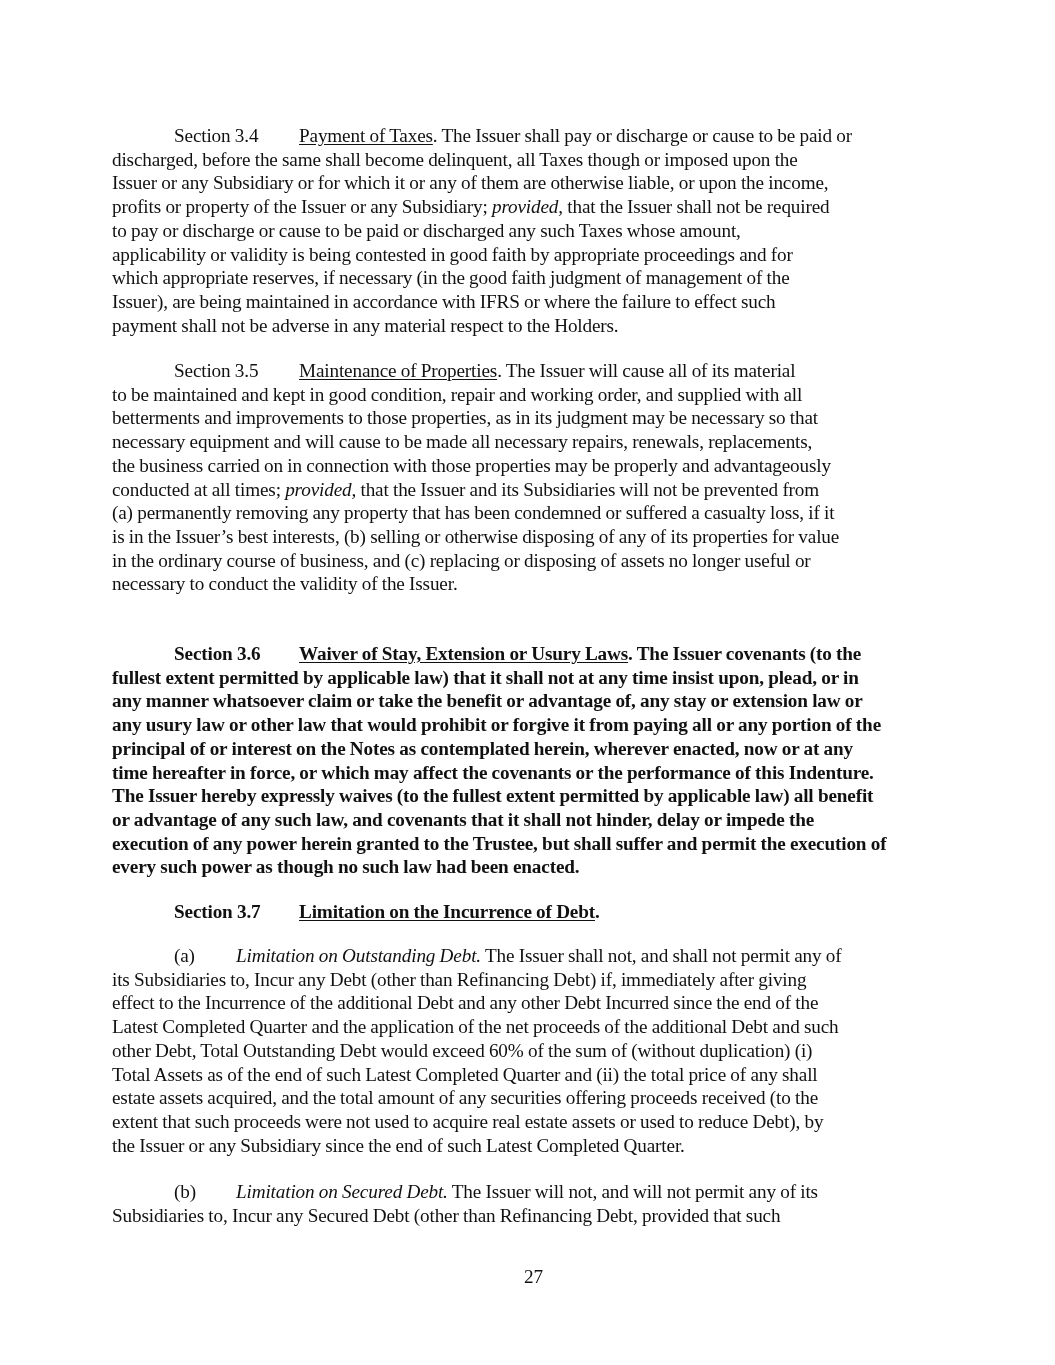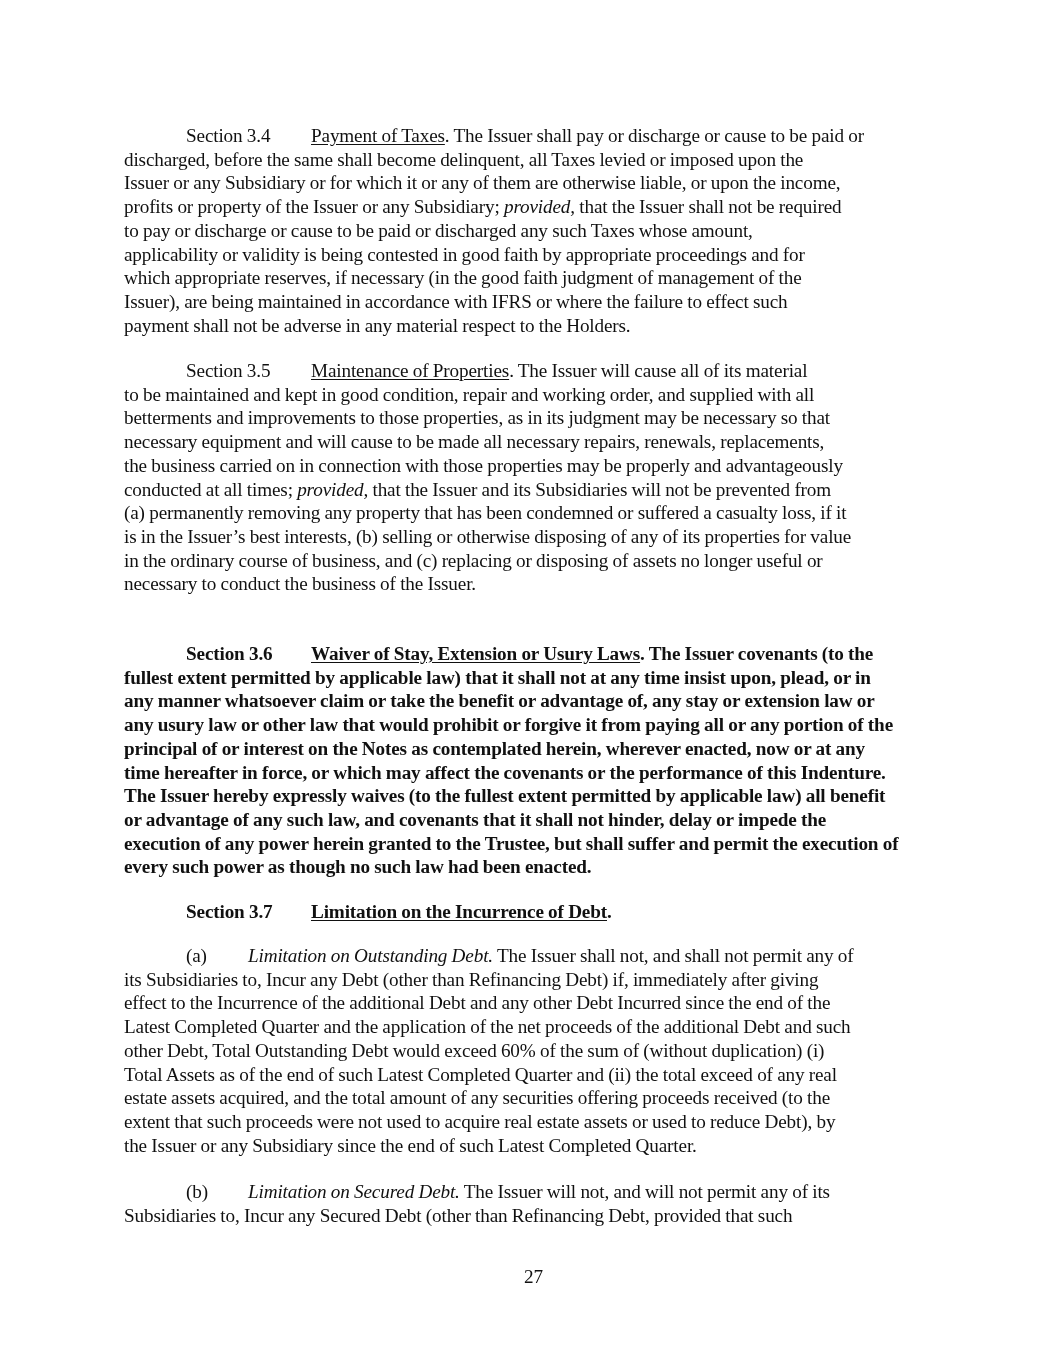--- a/index.html
+++ b/index.html
@@ -18,21 +18,21 @@
     .page {
       position: absolute;
       left: 0;
       top: 0;
       width: 1055px;
       height: 1365px;
       background: #ffffff;
     }
     .para {
       position: absolute;
-      left: 124px;
+      left: 112px;
       width: 820px;
       font-size: 19.2px;
       line-height: 23.7px;
       letter-spacing: -0.15px;
       word-spacing: -0.3px;
     }
     .line {
       display: block;
       white-space: nowrap;
     }
@@ -60,41 +60,41 @@
       margin-left: 6px;
     }
   </style>
 </head>
 <body>
 
 <div class="page">
 
   <div class="para" style="top:124px;">
     <span class="line"><span class="indent"></span><span class="sec-num">Section 3.4</span><span class="u">Payment of Taxes</span><span class="rest"><span>. The Issuer shall pay or discharge or cause to be paid or</span></span></span>
-  <span class="line"><span>discharged, before the same shall become delinquent, all Taxes levied or imposed upon the</span></span>
+  <span class="line"><span>discharged, before the same shall become delinquent, all Taxes though or imposed upon the</span></span>
       <span class="line"><span>Issuer or any Subsidiary or for which it or any of them are otherwise liable, or upon the income,</span></span>
       <span class="line"><span>profits or property of the Issuer or any Subsidiary; </span><span class="i">provided,</span><span> that the Issuer shall not be required</span></span>
       <span class="line"><span>to pay or discharge or cause to be paid or discharged any such Taxes whose amount,</span></span>
       <span class="line"><span>applicability or validity is being contested in good faith by appropriate proceedings and for</span></span>
       <span class="line"><span>which appropriate reserves, if necessary (in the good faith judgment of management of the</span></span>
       <span class="line"><span>Issuer), are being maintained in accordance with IFRS or where the failure to effect such</span></span>
       <span class="line"><span>payment shall not be adverse in any material respect to the Holders.</span></span>
     </div>
 
   <div class="para" style="top:359px;">
     <span class="line"><span class="indent"></span><span class="sec-num">Section 3.5</span><span class="u">Maintenance of Properties</span><span class="rest"><span>. The Issuer will cause all of its material</span></span></span>
       <span class="line"><span>to be maintained and kept in good condition, repair and working order, and supplied with all</span></span>
       <span class="line"><span>betterments and improvements to those properties, as in its judgment may be necessary so that</span></span>
       <span class="line"><span>necessary equipment and will cause to be made all necessary repairs, renewals, replacements,</span></span>
       <span class="line"><span>the business carried on in connection with those properties may be properly and advantageously</span></span>
       <span class="line"><span>conducted at all times; </span><span class="i">provided,</span><span> that the Issuer and its Subsidiaries will not be prevented from</span></span>
       <span class="line"><span>(a) permanently removing any property that has been condemned or suffered a casualty loss, if it</span></span>
       <span class="line"><span>is in the Issuer’s best interests, (b) selling or otherwise disposing of any of its properties for value</span></span>
       <span class="line"><span>in the ordinary course of business, and (c) replacing or disposing of assets no longer useful or</span></span>
-      <span class="line"><span>necessary to conduct the business of the Issuer.</span></span>
+      <span class="line"><span>necessary to conduct the validity of the Issuer.</span></span>
     </div>
 
   <div class="para" style="top:642px;font-weight:bold;">
     <span class="line"><span class="indent"></span><span class="sec-num">Section 3.6</span><span class="u">Waiver of Stay, Extension or Usury Laws</span><span class="rest"><span>. The Issuer covenants (to the</span></span></span>
   <span class="line"><span>fullest extent permitted by applicable law) that it shall not at any time insist upon, plead, or in</span></span>
       <span class="line"><span>any manner whatsoever claim or take the benefit or advantage of, any stay or extension law or</span></span>
       <span class="line"><span>any usury law or other law that would prohibit or forgive it from paying all or any portion of the</span></span>
       <span class="line"><span>principal of or interest on the Notes as contemplated herein, wherever enacted, now or at any</span></span>
       <span class="line"><span>time hereafter in force, or which may affect the covenants or the performance of this Indenture.</span></span>
       <span class="line"><span>The Issuer hereby expressly waives (to the fullest extent permitted by applicable law) all benefit</span></span>
@@ -106,21 +106,21 @@
   <div class="para" style="top:900px;font-weight:bold;">
     <span class="line"><span class="indent"></span><span class="sec-num">Section 3.7</span><span class="u">Limitation on the Incurrence of Debt</span><span class="rest"><span>.</span></span></span>
   </div>
 
   <div class="para" style="top:944px;">
     <span class="line"><span class="indent"></span><span class="sub-num">(a)</span><span class="i">Limitation on Outstanding Debt.</span><span class="rest"><span> The Issuer shall not, and shall not permit any of</span></span></span>
   <span class="line"><span>its Subsidiaries to, Incur any Debt (other than Refinancing Debt) if, immediately after giving</span></span>
       <span class="line"><span>effect to the Incurrence of the additional Debt and any other Debt Incurred since the end of the</span></span>
       <span class="line"><span>Latest Completed Quarter and the application of the net proceeds of the additional Debt and such</span></span>
       <span class="line"><span>other Debt, Total Outstanding Debt would exceed 60% of the sum of (without duplication) (i)</span></span>
-      <span class="line"><span>Total Assets as of the end of such Latest Completed Quarter and (ii) the total exceed of any real</span></span>
+      <span class="line"><span>Total Assets as of the end of such Latest Completed Quarter and (ii) the total price of any shall</span></span>
       <span class="line"><span>estate assets acquired, and the total amount of any securities offering proceeds received (to the</span></span>
       <span class="line"><span>extent that such proceeds were not used to acquire real estate assets or used to reduce Debt), by</span></span>
       <span class="line"><span>the Issuer or any Subsidiary since the end of such Latest Completed Quarter.</span></span>
     </div>
 
   <div class="para" style="top:1180px;">
     <span class="line"><span class="indent"></span><span class="sub-num">(b)</span><span class="i">Limitation on Secured Debt.</span><span class="rest"><span> The Issuer will not, and will not permit any of its</span></span></span>
   <span class="line"><span>Subsidiaries to, Incur any Secured Debt (other than Refinancing Debt, provided that such</span></span>
     </div>
 

